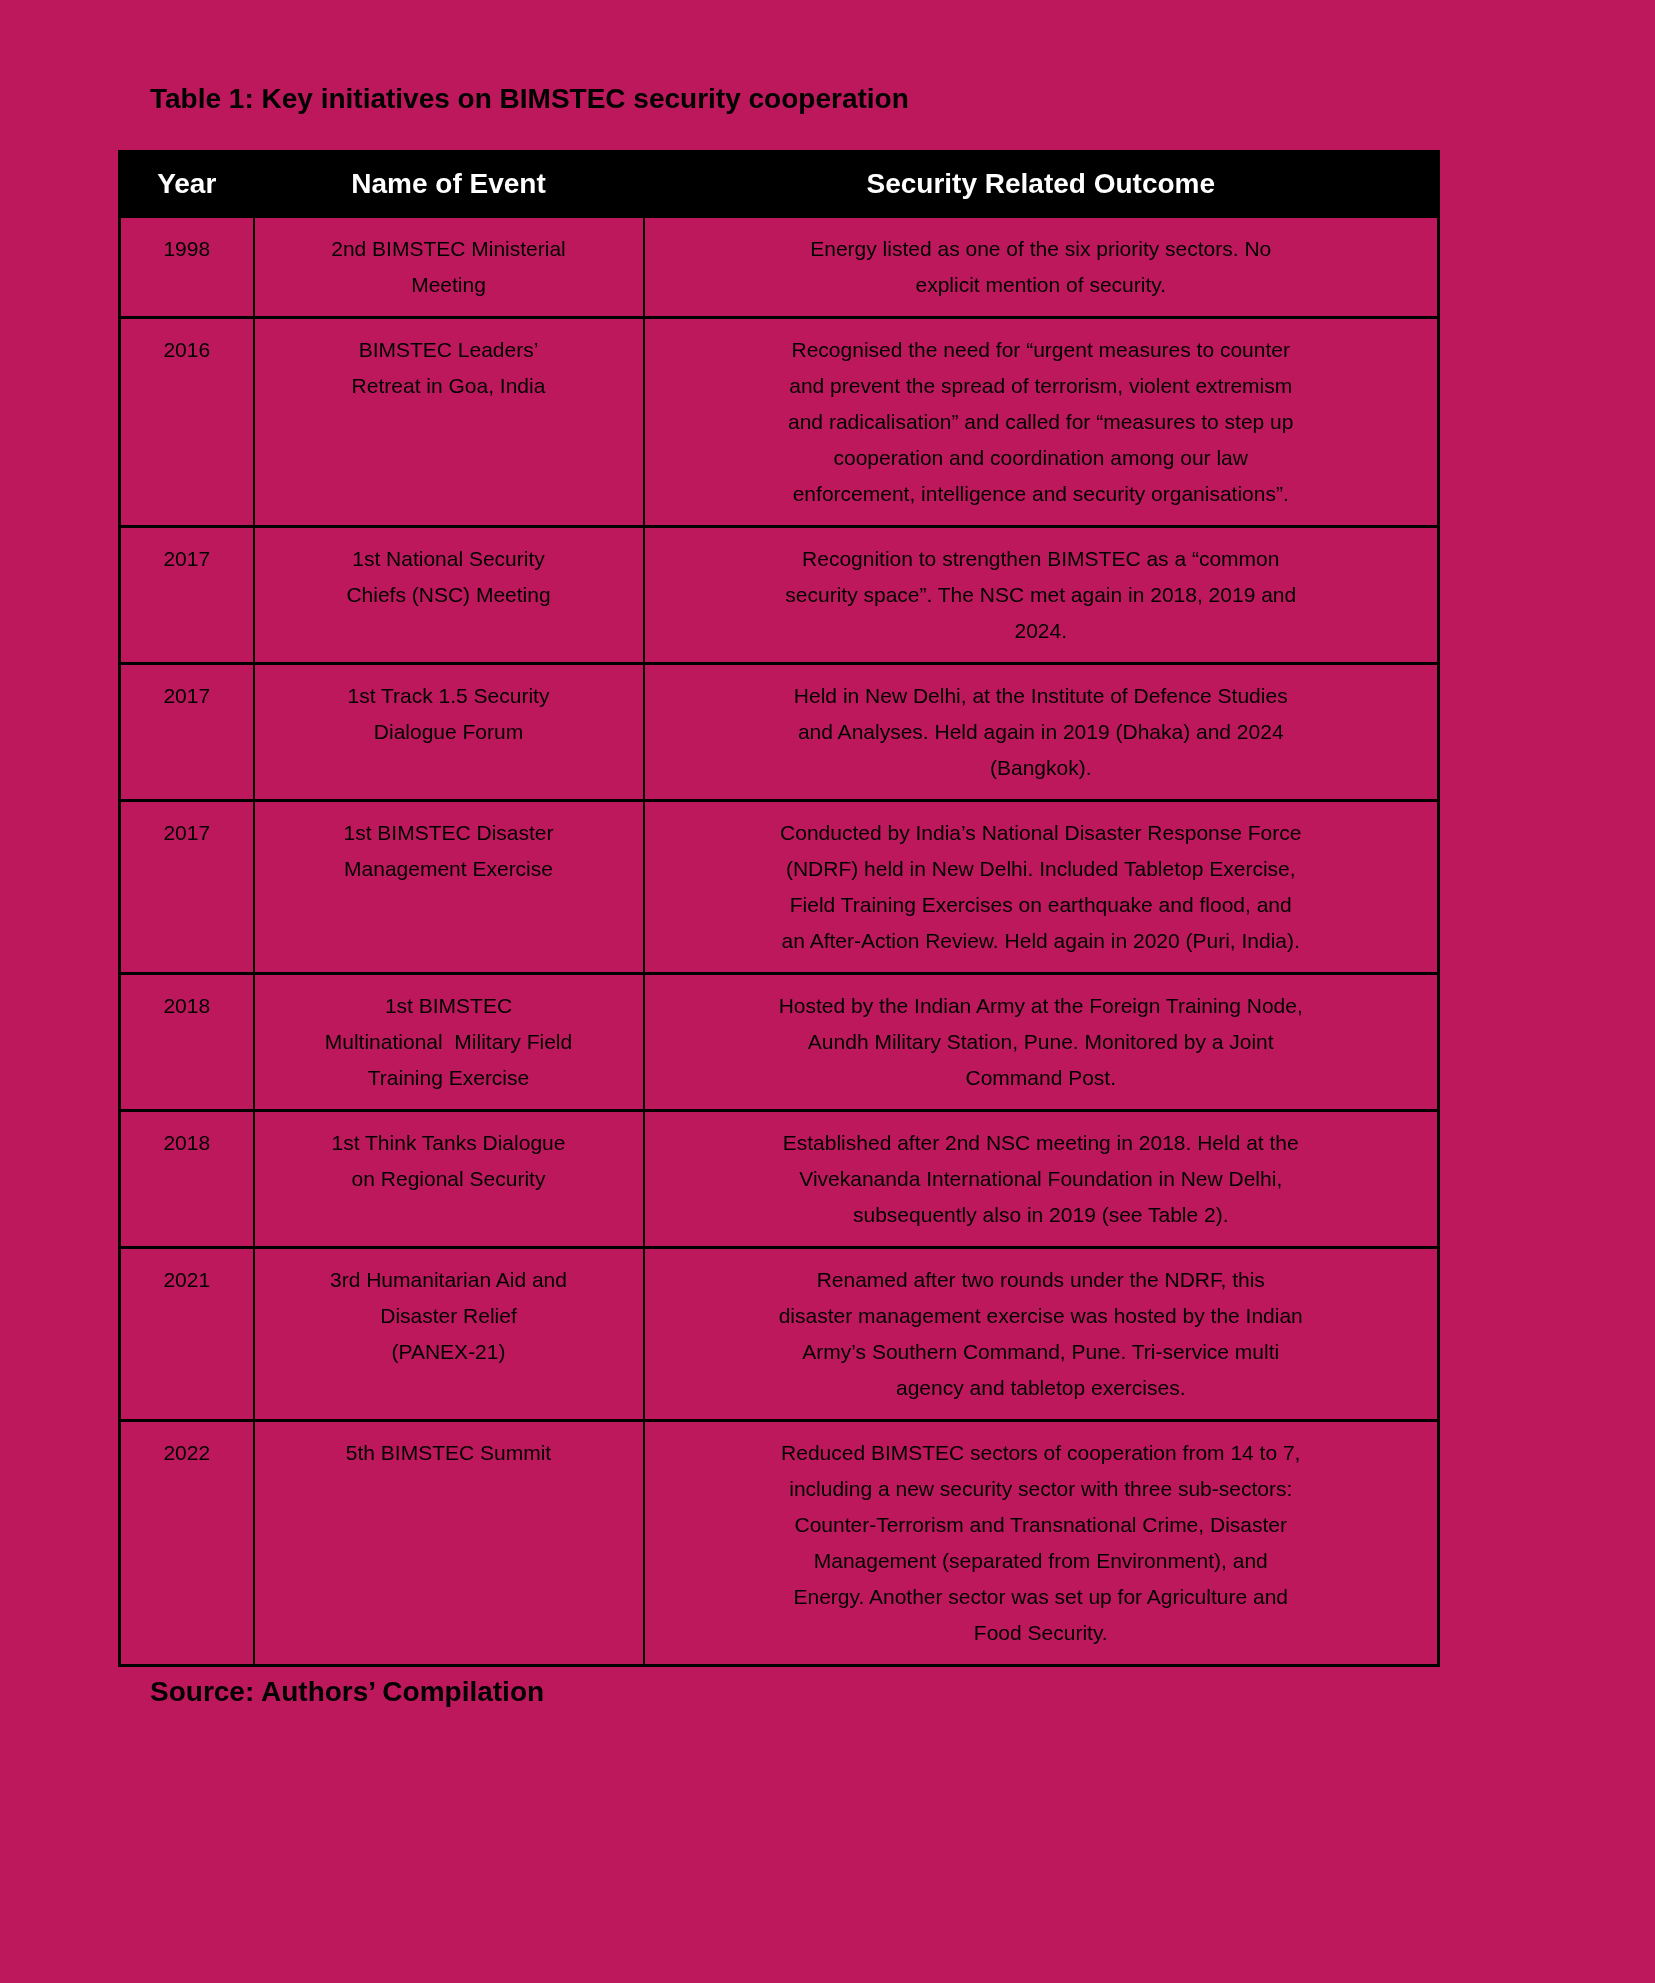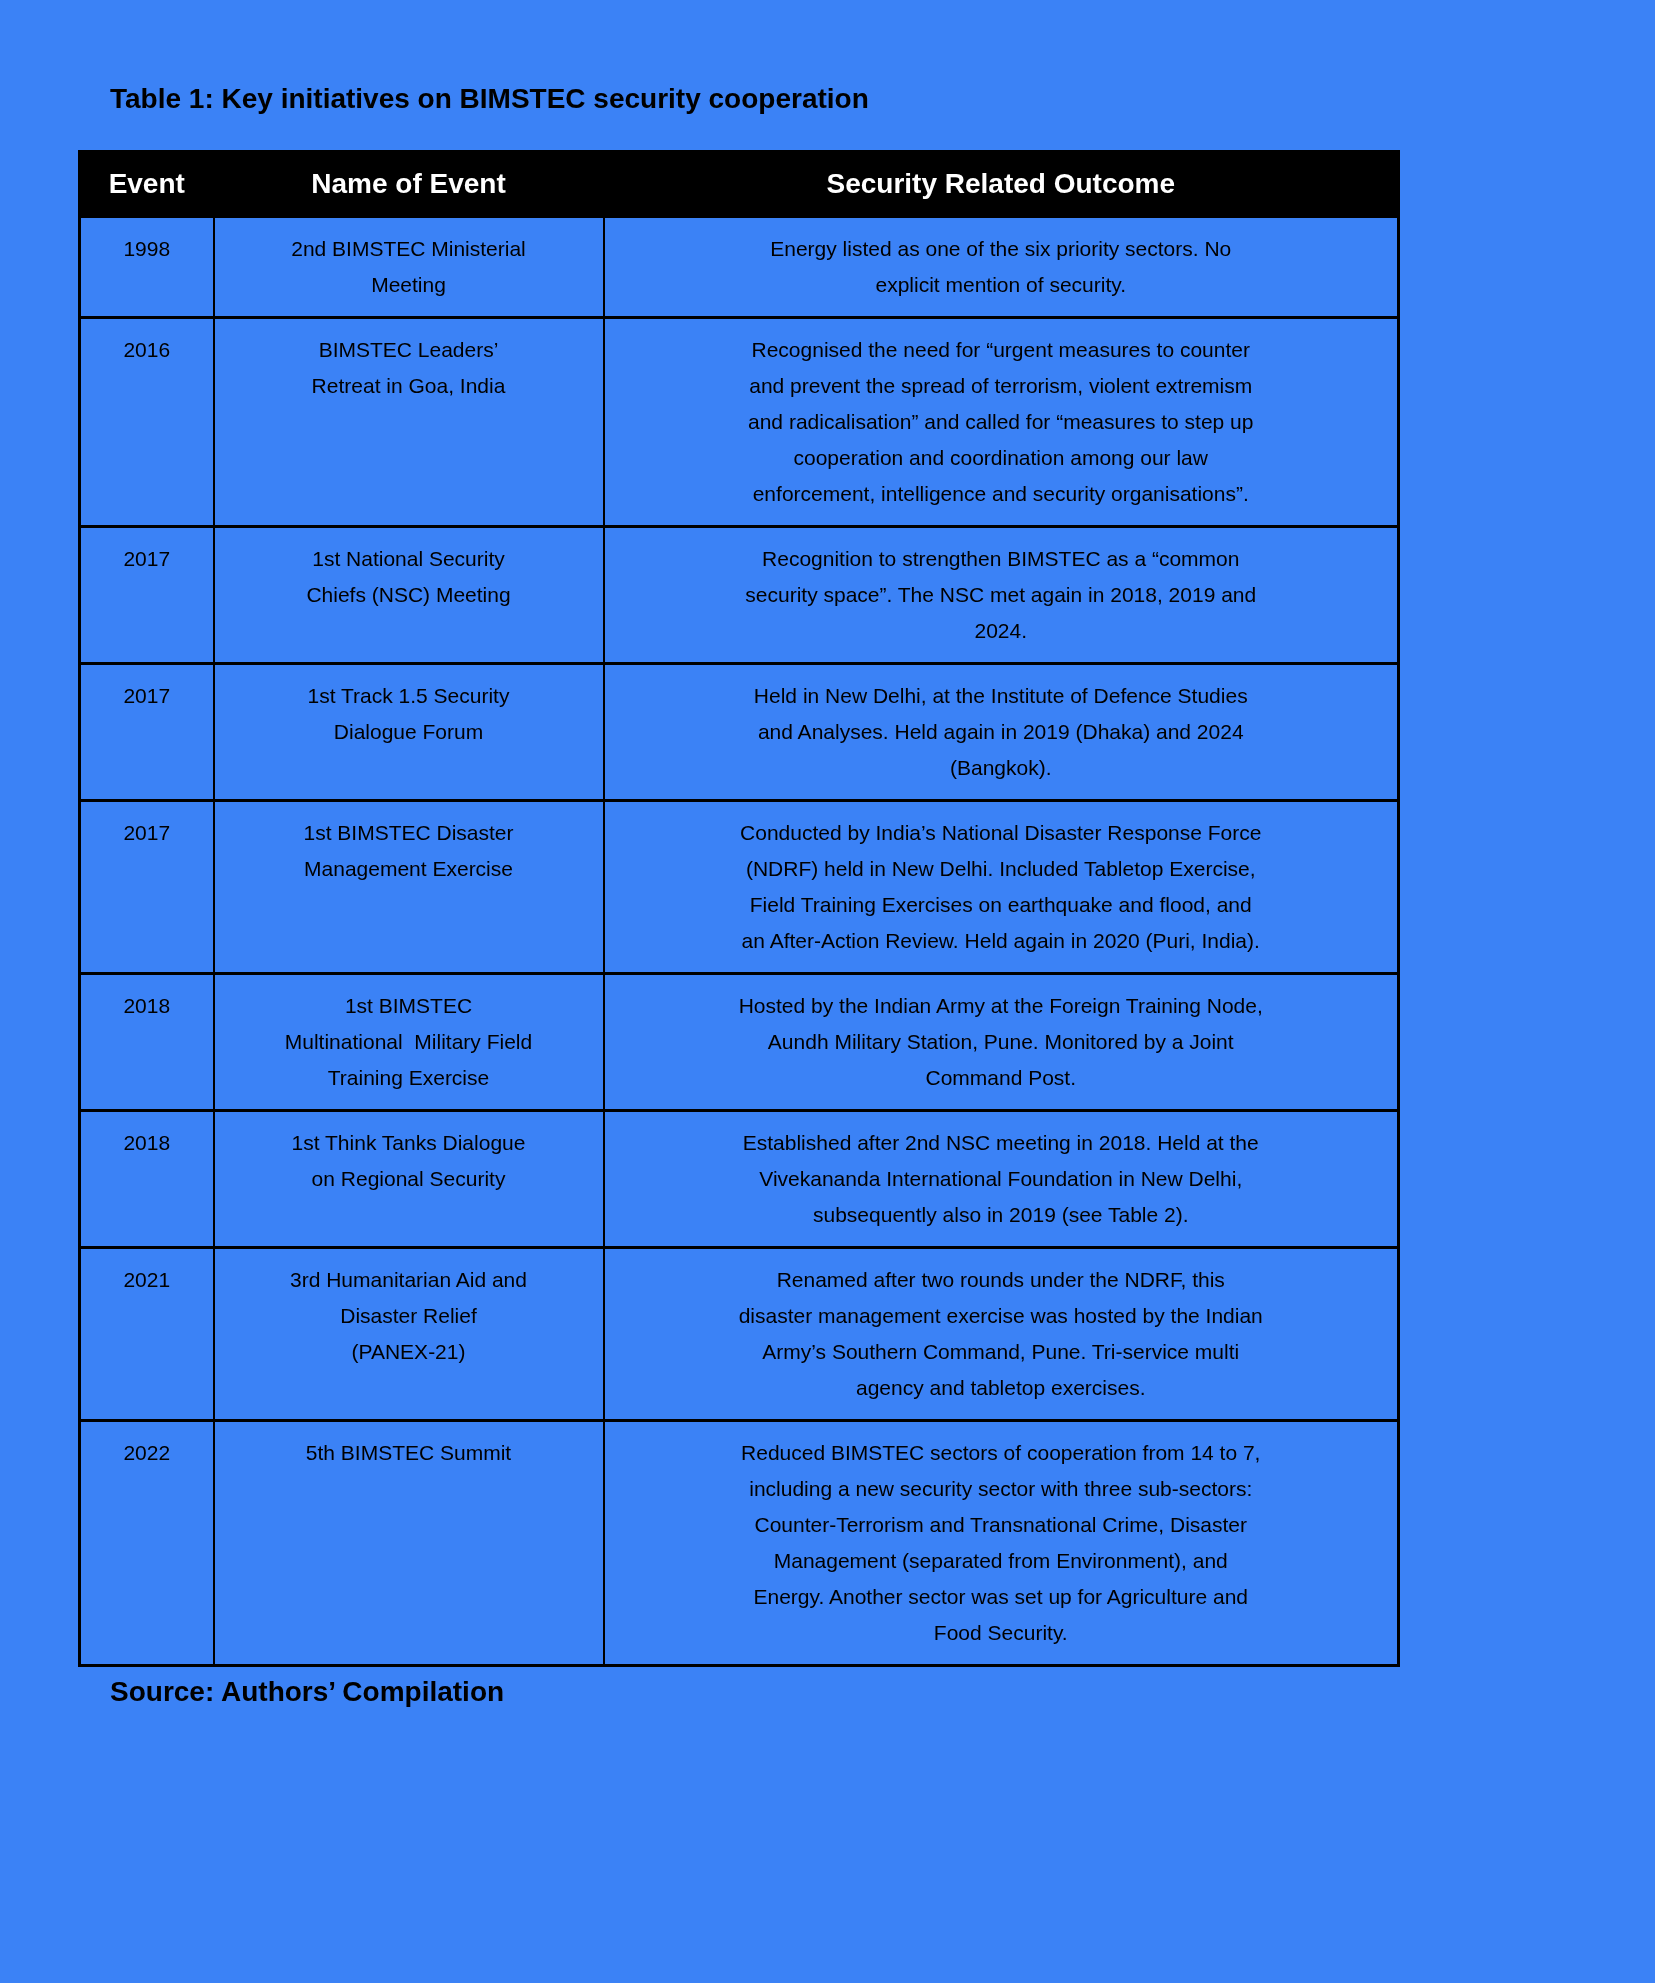--- a/index.html
+++ b/index.html
@@ -5,24 +5,24 @@
   html, body {
     margin: 0;
     padding: 0;
     background: #ffffff;
   }
   .page {
     position: relative;
     width: 1655px;
     height: 1983px;
     box-sizing: border-box;
-    background: #3b82f6;
+    background: #be185d;
     color: #000000;
     font-family: "Liberation Sans", "DejaVu Sans", sans-serif;
-    padding: 84px 0 0 78px;
+    padding: 84px 0 0 118px;
     overflow: hidden;
   }
   .table-title {
     font-size: 28px;
     font-weight: bold;
     line-height: 30px;
     margin: 0 0 0 32px;
   }
   table.initiatives {
     border-collapse: collapse;
@@ -67,21 +67,21 @@
 </head>
 <body>
 
 <div class="page">
 
   <h1 class="table-title">Table 1: Key initiatives on BIMSTEC security cooperation</h1>
 
   <table class="initiatives">
     <thead>
       <tr>
-        <th class="col-year">Event</th>
+        <th class="col-year">Year</th>
         <th class="col-event">Name of Event</th>
         <th class="col-outcome">Security Related Outcome</th>
       </tr>
     </thead>
     <tbody>
       <tr>
         <td class="col-year">1998</td>
         <td class="col-event">2nd BIMSTEC Ministerial
 Meeting</td>
         <td class="col-outcome">Energy listed as one of the six priority sectors. No

